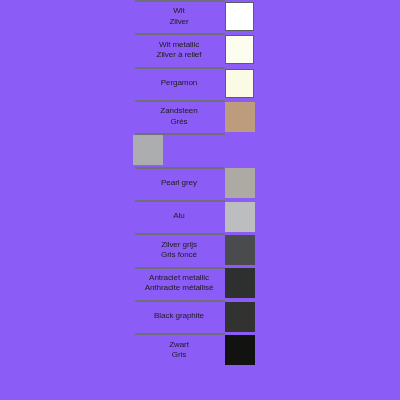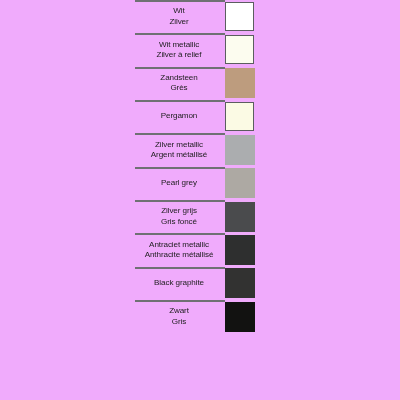--- a/index.html
+++ b/index.html
@@ -11,21 +11,21 @@
     height: 400px;
     background: #ffffff;
     font-family: "Liberation Sans", sans-serif;
     overflow: hidden;
   }
 
   #color-chart {
     position: relative;
     width: 400px;
     height: 400px;
-    background: #f0abfc;
+    background: #8b5cf6;
   }
 
   .chart-table {
     position: absolute;
     left: 133px;
     top: 0px;
     width: 127px;
     height: 400px;
   }
 
@@ -112,53 +112,58 @@
           <span class="label-line">Wit metallic</span>
           <span class="label-line">Zilver à relief</span>
         </div>
         <div class="swatch-cell">
           <div class="swatch" style="background: rgb(252, 252, 239);"></div>
         </div>
       </div>
       <div class="color-row">
         <div class="row-rule"></div>
         <div class="label-cell">
+          <span class="label-line">Pergamon</span>
+        </div>
+        <div class="swatch-cell">
+          <div class="swatch" style="background: rgb(251, 250, 228);"></div>
+        </div>
+      </div>
+      <div class="color-row">
+        <div class="row-rule"></div>
+        <div class="label-cell">
           <span class="label-line">Zandsteen</span>
           <span class="label-line">Grès</span>
         </div>
         <div class="swatch-cell">
           <div class="swatch no-border" style="background: rgb(189, 156, 126);"></div>
         </div>
       </div>
       <div class="color-row">
         <div class="row-rule"></div>
-        <div class="label-cell">
-          <span class="label-line">Pergamon</span>
-        </div>
-        <div class="swatch-cell">
-          <div class="swatch" style="background: rgb(251, 250, 228);"></div>
-        </div>
-      </div>
-      <div class="color-row">
-        <div class="row-rule"></div>
-        <div class="label-cell">
-          <span class="label-line">Zilver metallic</span>
-          <span class="label-line">Argent métallisé</span>
-        </div>
         <div class="swatch-cell">
           <div class="swatch no-border" style="background: rgb(171, 173, 175);"></div>
         </div>
       </div>
       <div class="color-row">
         <div class="row-rule"></div>
         <div class="label-cell">
           <span class="label-line">Pearl grey</span>
         </div>
         <div class="swatch-cell">
           <div class="swatch no-border" style="background: rgb(173, 169, 163);"></div>
+        </div>
+      </div>
+      <div class="color-row">
+        <div class="row-rule"></div>
+        <div class="label-cell">
+          <span class="label-line">Alu</span>
+        </div>
+        <div class="swatch-cell">
+          <div class="swatch no-border" style="background: rgb(188, 189, 191);"></div>
         </div>
       </div>
       <div class="color-row">
         <div class="row-rule"></div>
         <div class="label-cell">
           <span class="label-line">Zilver grijs</span>
           <span class="label-line">Gris foncé</span>
         </div>
         <div class="swatch-cell">
           <div class="swatch no-border" style="background: rgb(74, 75, 77);"></div>

